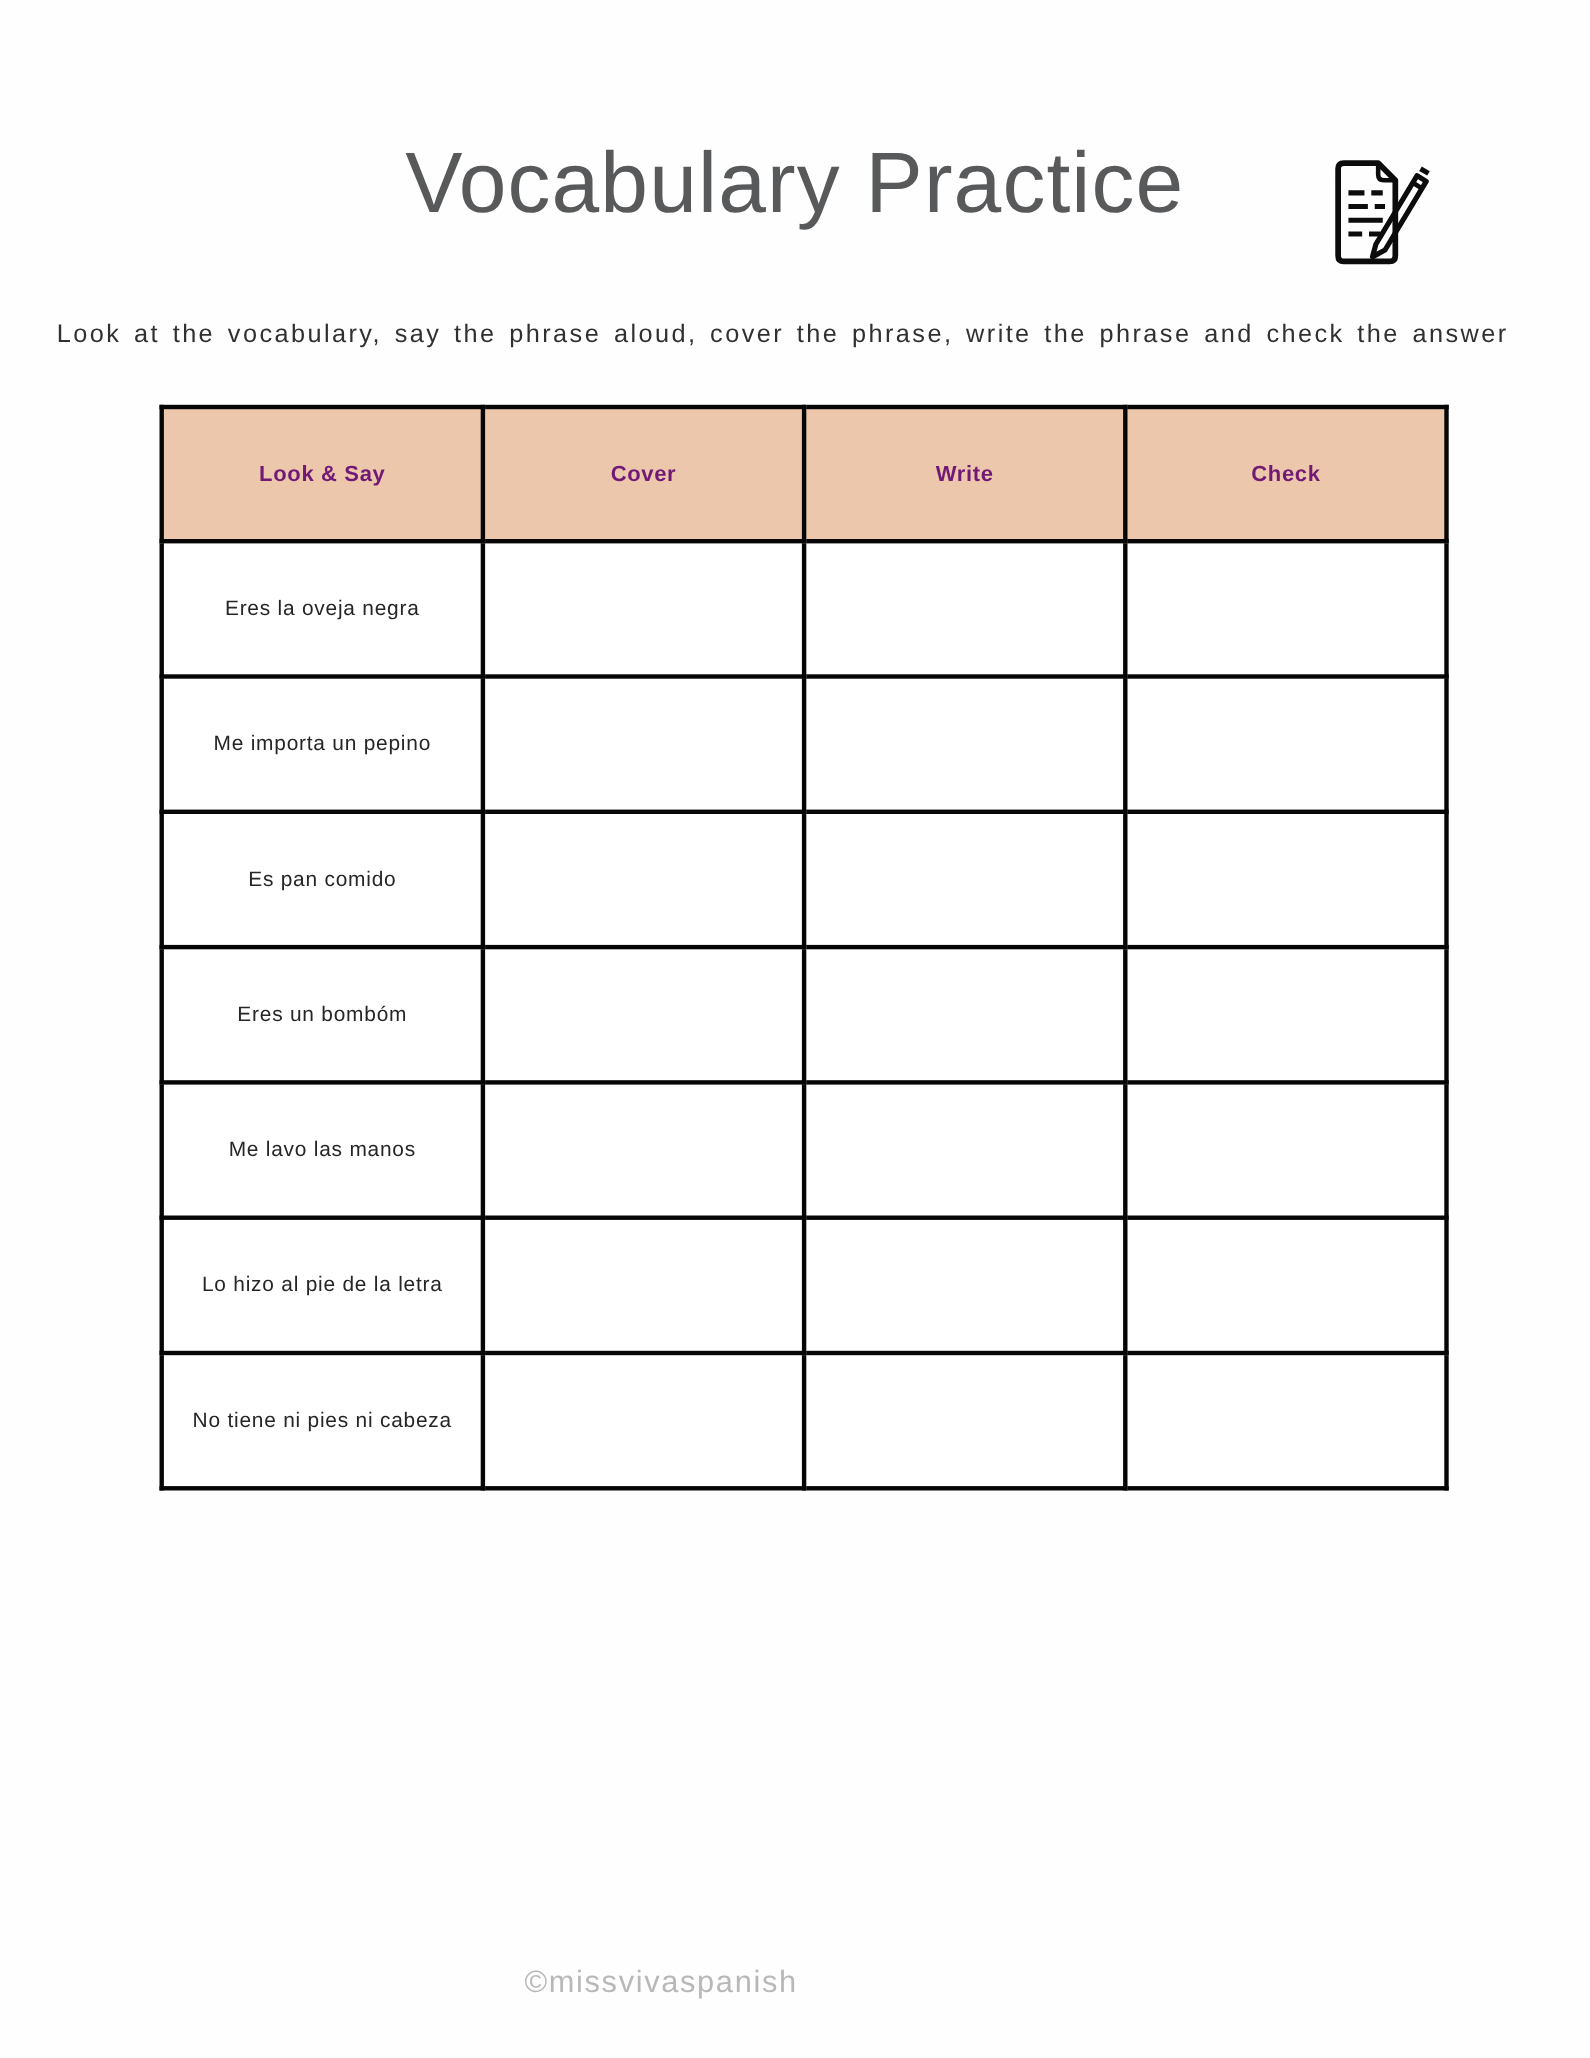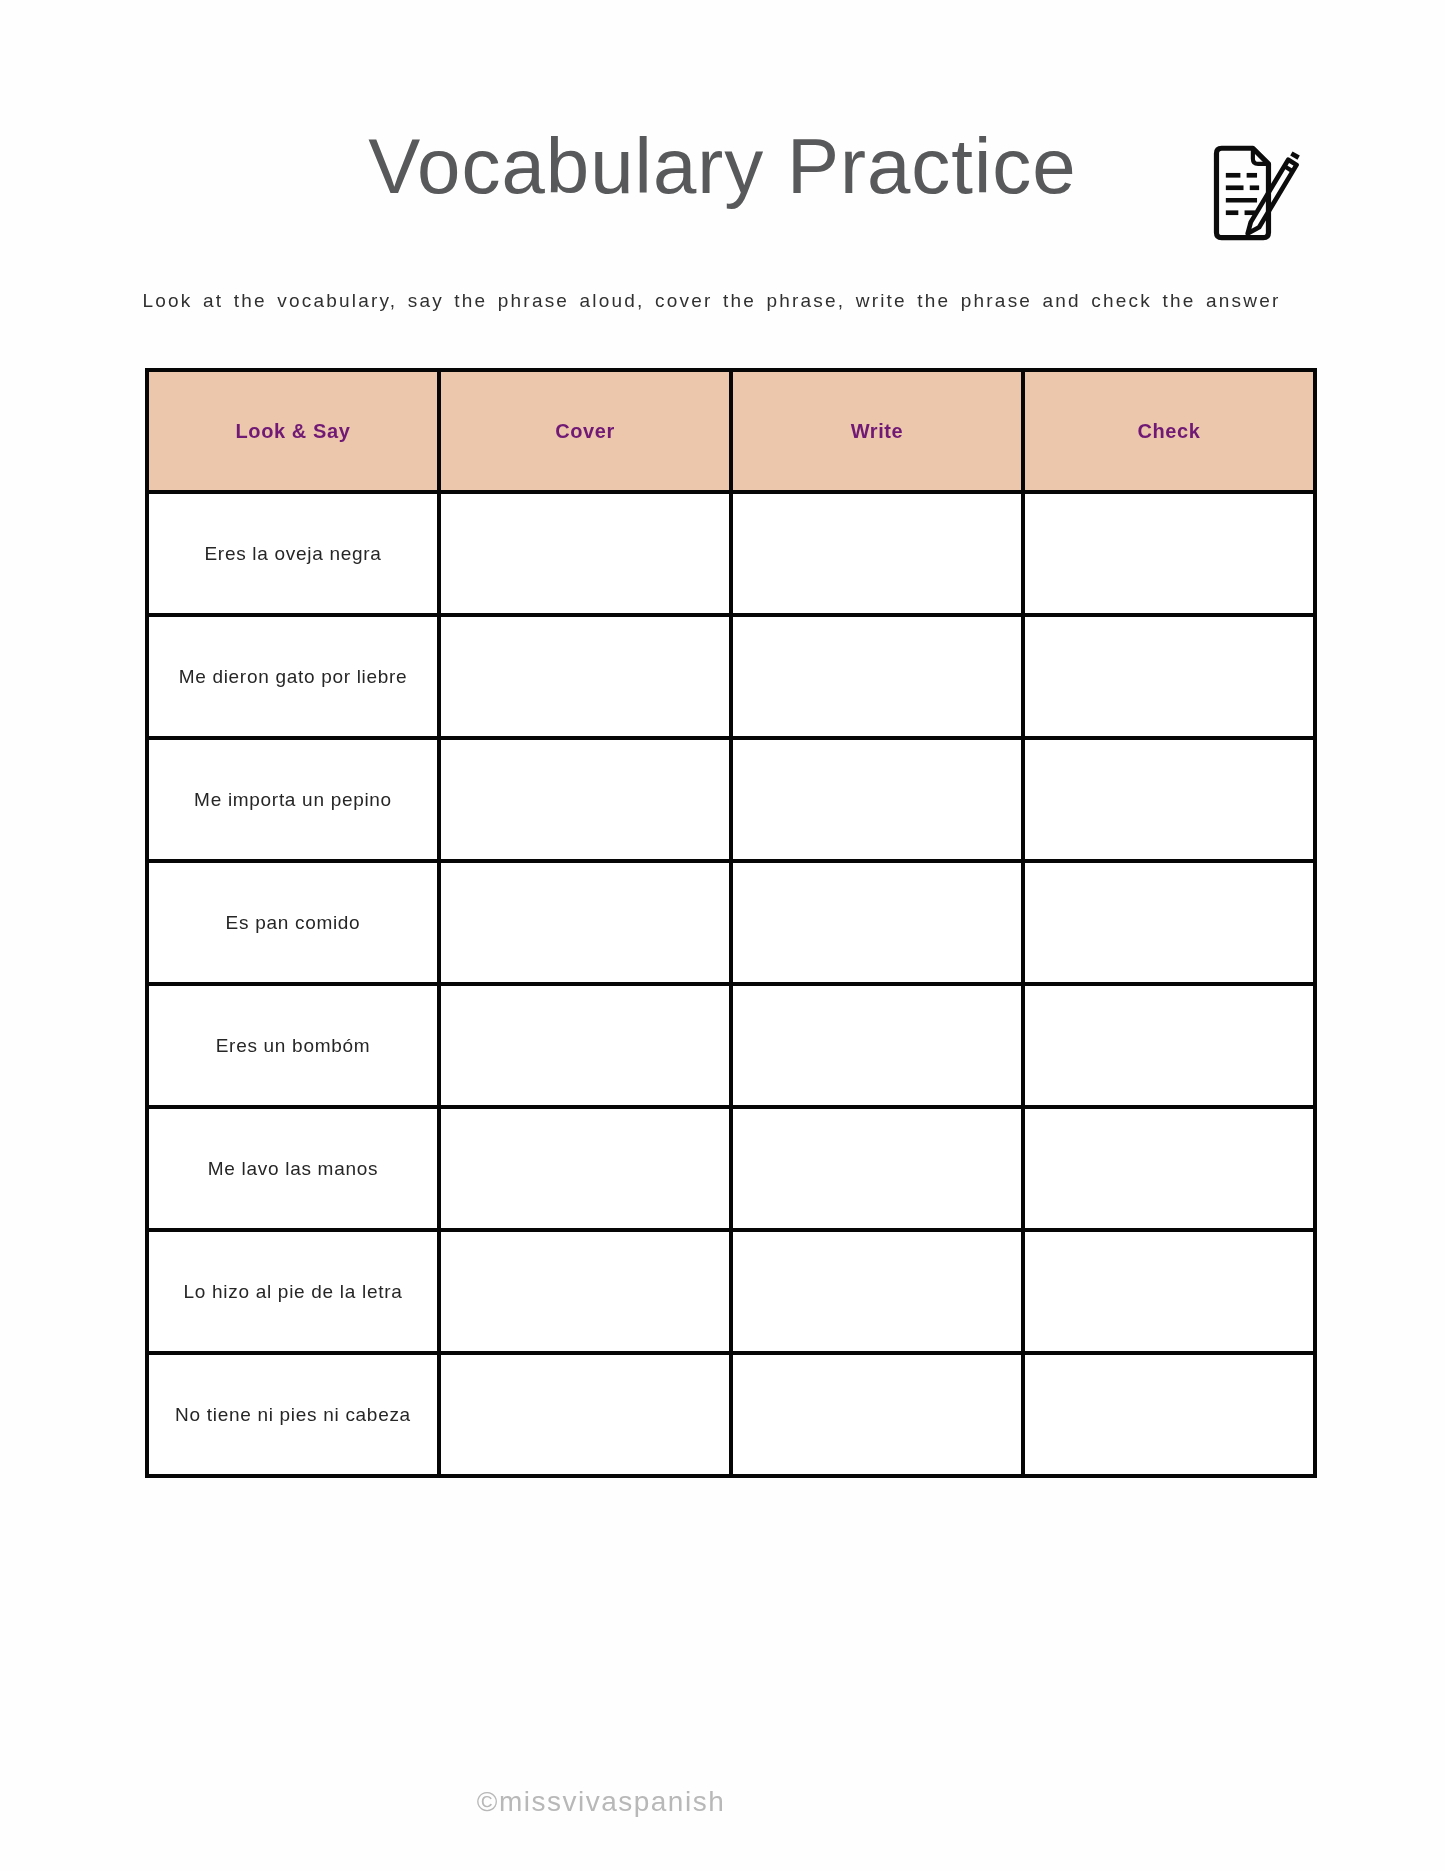--- a/index.html
+++ b/index.html
@@ -29,21 +29,21 @@
     top: 142px;
     width: 104px;
     height: 104px;
   }
   .instruction {
     position: absolute;
     top: 290px;
     left: 0;
     width: 1423px;
     text-align: center;
-    font-size: 19px;
+    font-size: 23px;
     letter-spacing: 2.2px;
     word-spacing: 3px;
     color: #303030;
   }
   table.worksheet {
     position: absolute;
     left: 145px;
     top: 368px;
     width: 1152px;
     border-collapse: collapse;
@@ -123,26 +123,20 @@
     </tr>
   </thead>
   <tbody>
       <tr>
         <td>Eres la oveja negra</td>
         <td></td>
         <td></td>
         <td></td>
       </tr>
       <tr>
-        <td>Me dieron gato por liebre</td>
-        <td></td>
-        <td></td>
-        <td></td>
-      </tr>
-      <tr>
         <td>Me importa un pepino</td>
         <td></td>
         <td></td>
         <td></td>
       </tr>
       <tr>
         <td>Es pan comido</td>
         <td></td>
         <td></td>
         <td></td>

